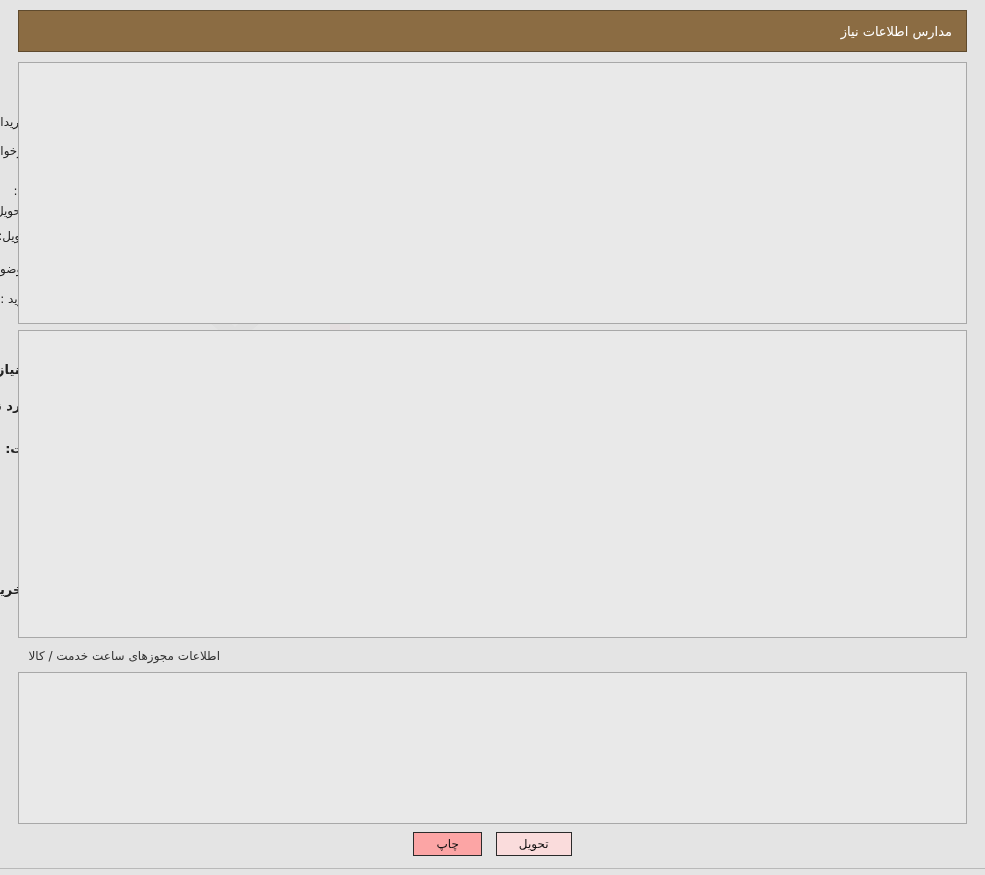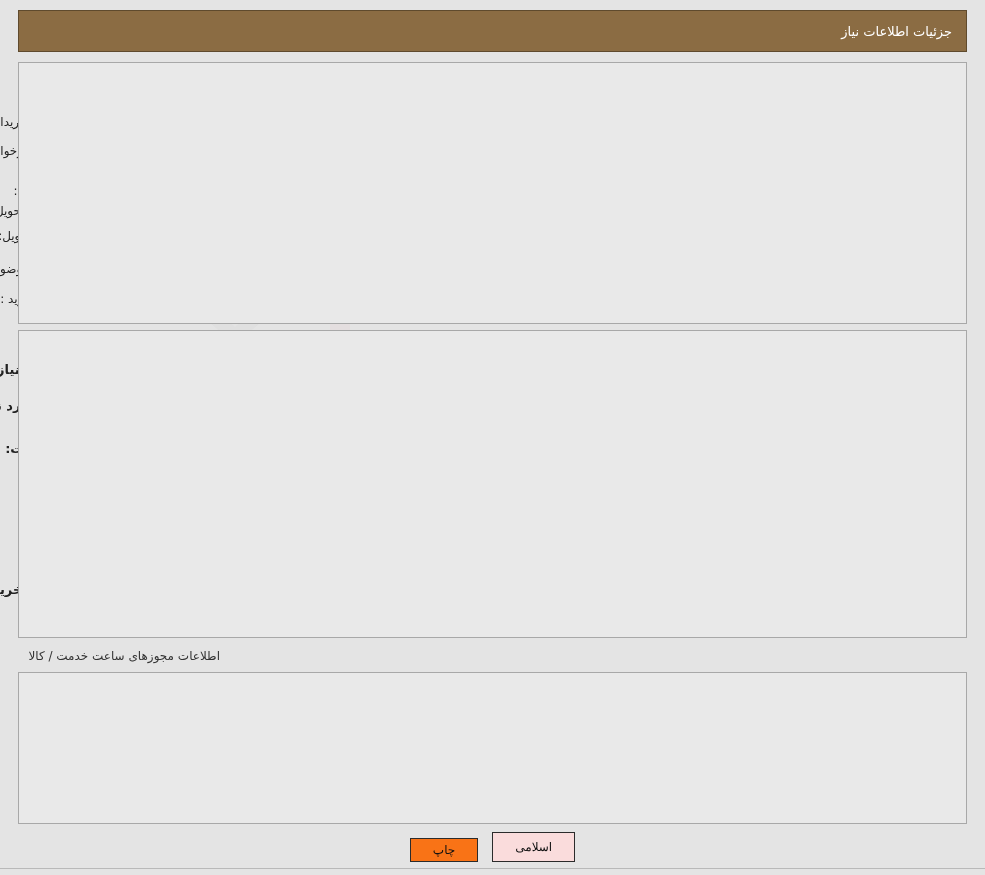--- a/index.html
+++ b/index.html
@@ -188,35 +188,35 @@
     position: absolute; left: 0; top: 832px; width: 985px;
     display: flex; justify-content: center; gap: 14px; z-index: 3;
   }
   .btn {
     border: 1px solid #2b2b2b;
     font-size: 12px; color: #111;
     padding: 3px 22px;
     cursor: pointer;
     line-height: 16px;
   }
-  .btn-print { background: #f97316; margin-top: 6px; }
+  .btn-print { background: #fca5a5; }
   .btn-back  { background: #fadcdc; }
 
   .bottom-rule {
     position: absolute; left: 0; top: 868px; width: 985px;
     border-top: 1px solid #b9b9b9;
   }
 </style>
 </head>
 <body>
 
 <div class="page">
 
   <div class="header-bar">
-    <span class="header-title">جزئیات اطلاعات نیاز</span>
+    <span class="header-title">مدارس اطلاعات نیاز</span>
   </div>
 
   <div class="watermark">
     <div class="wm-shield"></div>
     <div class="wm-shield-inner"></div>
     <svg class="wm-arrow" viewBox="0 0 52 58">
       <path d="M14 0 L34 0 L34 34 L48 34 L24 58 L0 34 L14 34 Z" fill="#e8b9bd"></path>
     </svg>
     <span class="wm-text">AnaTender.net</span>
   </div>
@@ -337,19 +337,19 @@
           </span>
         </td>
         <td>
           <span class="btn-cell">مشاهده مجوز</span>
         </td>
       </tr>
     </tbody>
   </table>
 
   <div class="footer-btns">
-    <button class="btn btn-back">اسلامی</button>
+    <button class="btn btn-back">تحویل</button>
     <button class="btn btn-print">چاپ</button>
   </div>
 
   <div class="bottom-rule"></div>
 
 </div>
 
 </body></html>

